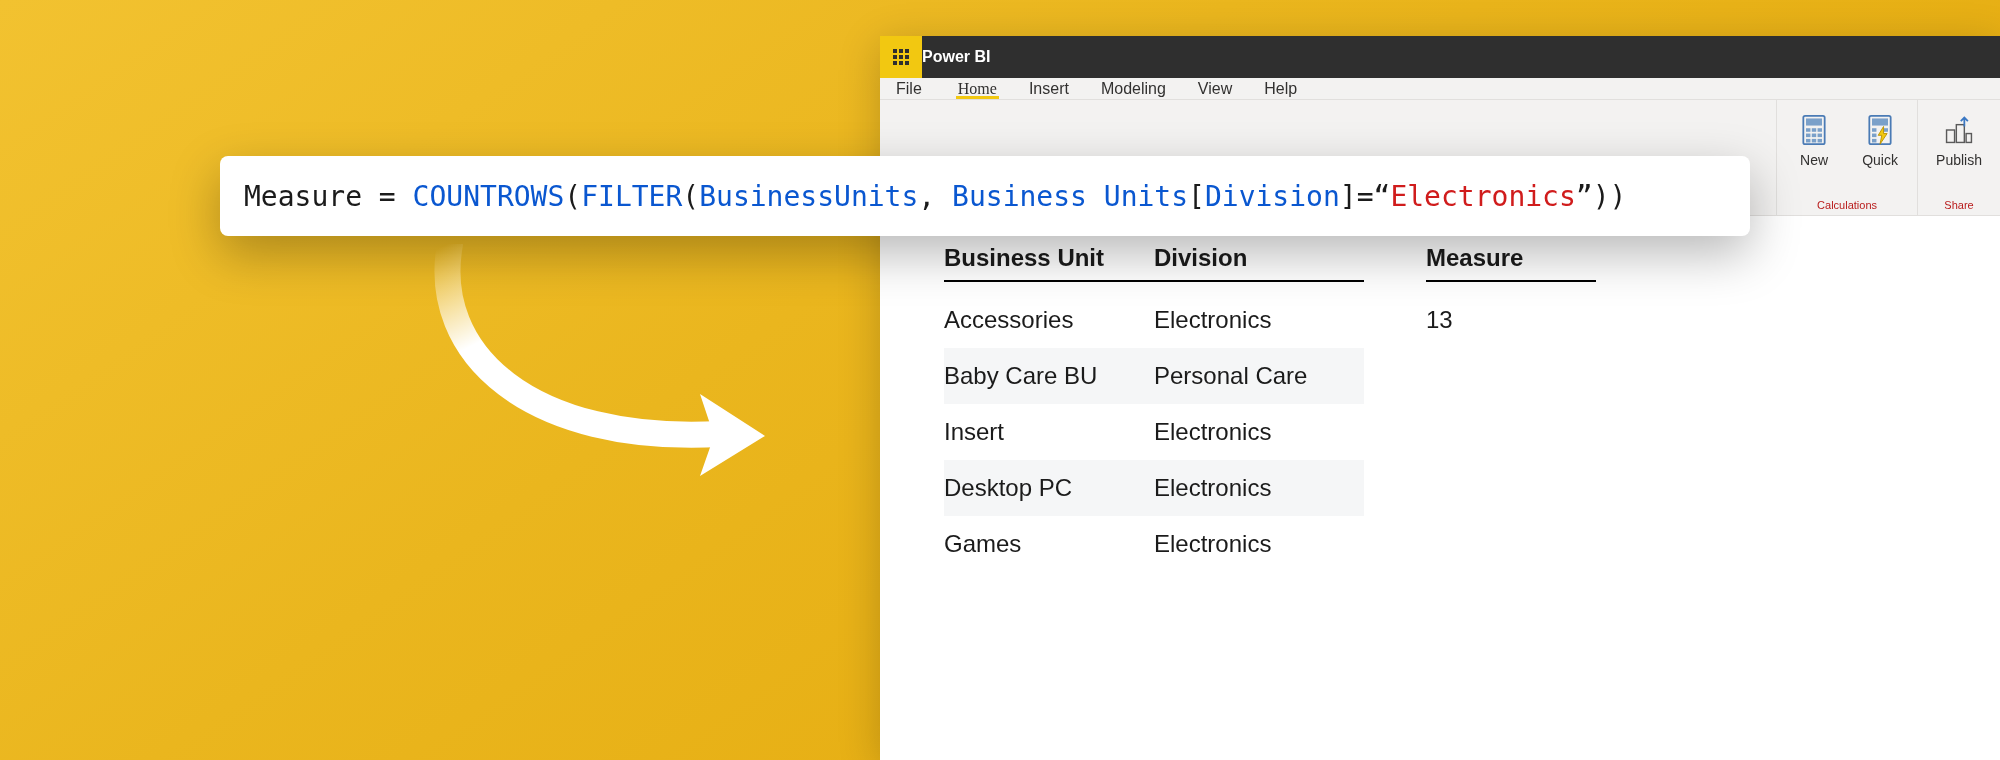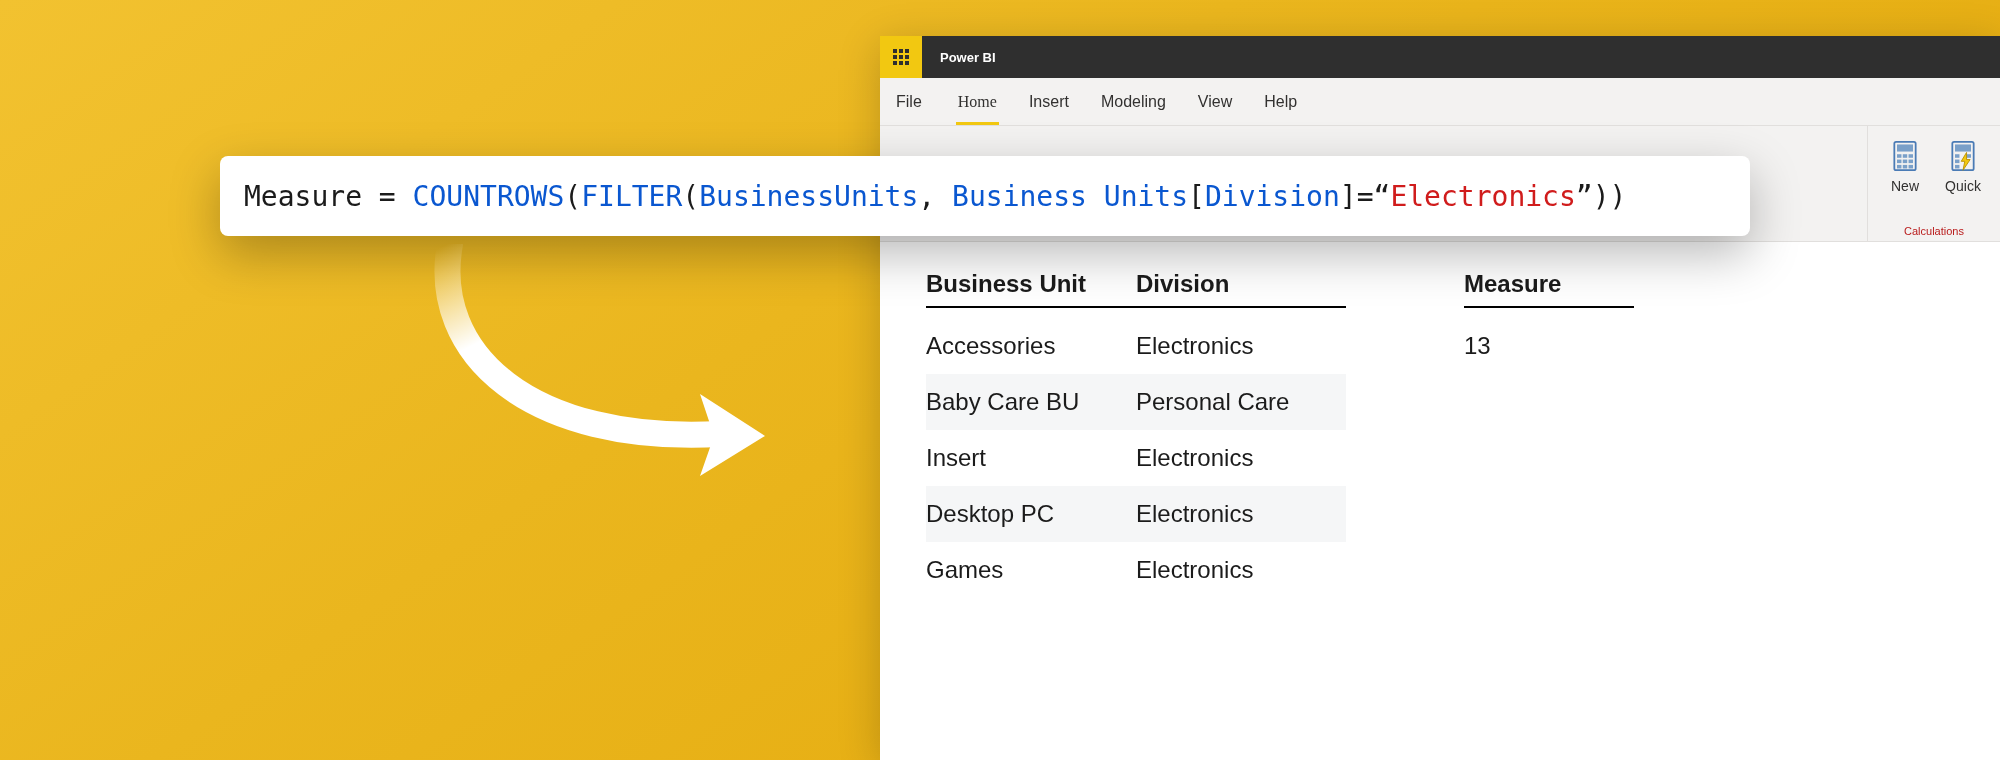--- a/index.html
+++ b/index.html
@@ -43,27 +43,26 @@
     grid-template-columns: repeat(3, 4px);
     grid-template-rows: repeat(3, 4px);
     gap: 2px;
   }
   .waffle span {
     width: 4px; height: 4px; background: #2f2f2f;
   }
   .app-title {
     color: #fff;
     font-weight: 600;
-    font-size: 13px;
-    margin-left: 18px;
+    font-size: 16px;
   }
 
   
   .menu-bar {
-    height: 48px;
+    height: 22px;
     background: #f3f2f1;
     display: flex;
     align-items: stretch;
     border-bottom: 1px solid #e1dfdd;
   }
   .menu-item {
     display: flex;
     align-items: center;
     padding: 0 16px;
     font-size: 16px;
@@ -100,21 +99,21 @@
   }
   .ribbon-group {
     display: flex;
     flex-direction: column;
     align-items: center;
     border-left: 1px solid #e1dfdd;
     padding: 6px 8px 0 8px;
   }
   .ribbon-buttons {
     display: flex;
-    gap: 0;
+    gap: 8px;
     flex: 1;
   }
   .ribbon-btn {
     display: flex;
     flex-direction: column;
     align-items: center;
     justify-content: flex-start;
     padding: 6px 10px 0 10px;
     cursor: pointer;
     font-size: 14px;
@@ -132,23 +131,23 @@
   .ribbon-group-label {
     font-size: 11px;
     color: #b91c1c;
     padding: 4px 0 4px 0;
     text-align: center;
     width: 100%;
   }
 
   
   .canvas {
-    padding: 28px 46px;
-    display: flex;
-    gap: 118px;
+    padding: 28px 64px;
+    display: flex;
+    gap: 62px;
   }
   .data-table {
     font-size: 24px;
     color: #1b1b1b;
   }
   .data-table .thead {
     display: flex;
     font-weight: 700;
     border-bottom: 2px solid #000;
     padding-bottom: 8px;
@@ -275,20 +274,36 @@
               <rect x="9" y="28" width="5" height="4" fill="#7aa0c9"></rect>
               <path d="M22 14 L16 24 L20 24 L18 34 L26 22 L22 22 Z" fill="#f2c811" stroke="#b88f00" stroke-width="1"></path>
             </svg>
           </div>
           <span>Quick</span>
         </div>
       </div>
       <div class="ribbon-group-label">Calculations</div>
     </div>
 
+    <div class="ribbon-group">
+      <div class="ribbon-buttons">
+        <div class="ribbon-btn">
+          <div class="ico">
+            <svg viewBox="0 0 36 36" width="32" height="32">
+              <rect x="4" y="18" width="9" height="14" fill="none" stroke="#5a5a5a" stroke-width="1.6"></rect>
+              <rect x="15" y="12" width="9" height="20" fill="none" stroke="#5a5a5a" stroke-width="1.6"></rect>
+              <rect x="26" y="22" width="6" height="10" fill="none" stroke="#5a5a5a" stroke-width="1.6"></rect>
+              <path d="M24 4 L24 14 M20 8 L24 4 L28 8" fill="none" stroke="#3b78c3" stroke-width="2"></path>
+            </svg>
+          </div>
+          <span>Publish</span>
+        </div>
+      </div>
+      <div class="ribbon-group-label">Share</div>
+    </div>
   </div>
 
   <div class="canvas">
     <div class="data-table">
       <div class="thead">
         <div class="col-bu">Business Unit</div>
         <div class="col-div">Division</div>
       </div>
       <div class="trow">
         <div class="col-bu">Accessories</div>

